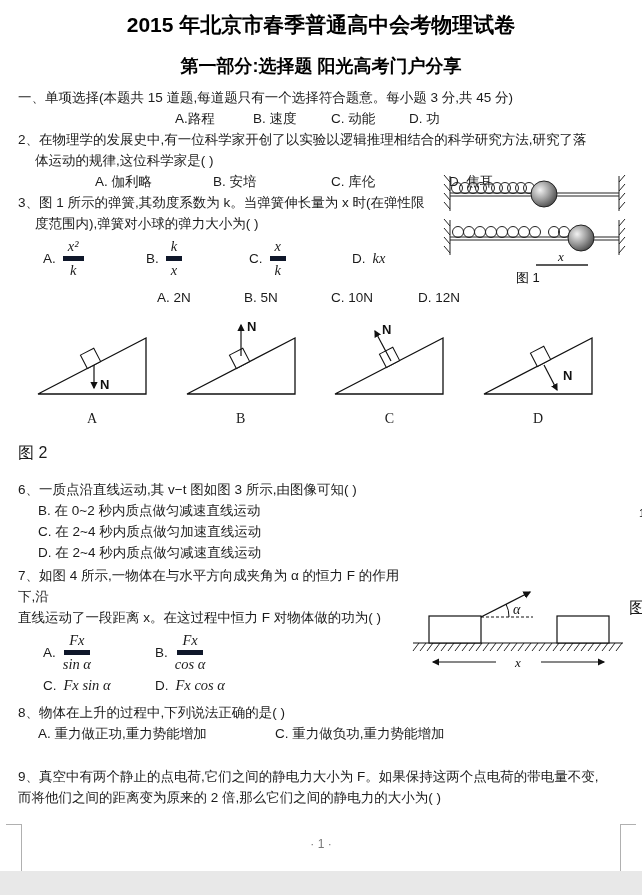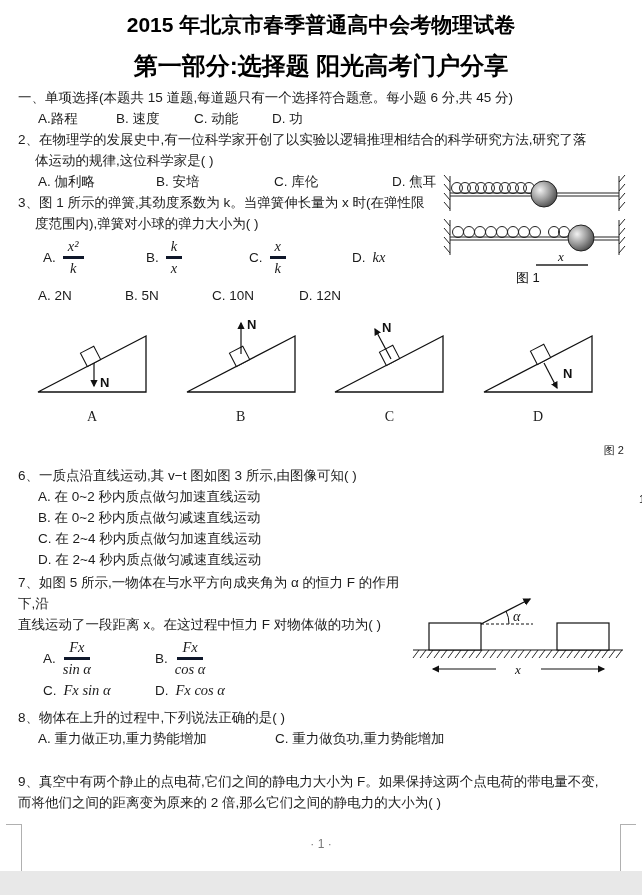--- a/index.html
+++ b/index.html
@@ -4,56 +4,56 @@
 <style>
   html,body{margin:0;padding:0;background:#e8e8e8;}
   .page{
     width:642px;height:871px;box-sizing:border-box;position:relative;
     background:#ffffff;color:#1b1b1b;
     font-family:"Liberation Sans","DejaVu Sans",sans-serif;
     font-size:13.5px;line-height:21px;
     padding:6px 18px 0 18px;overflow:hidden;
   }
   .title{font-size:21px;font-weight:700;text-align:center;margin:4px 0 0;line-height:30px;color:#000;}
-  .subtitle{font-size:24px;font-weight:700;text-align:center;margin:13px 0 0;line-height:26px;color:#000;}
+  .subtitle{font-size:18px;font-weight:700;text-align:center;margin:13px 0 0;line-height:26px;color:#000;}
   .section-header{margin-top:8px;}
   .q{position:relative;}
   .indent{padding-left:17px;}
-  .opts{display:flex;padding-left:20px;}
+  .opts{display:flex;padding-left:20px;justify-content:center;}
   .opts-q1 > span{min-width:78px;}
   .opts-q2 > span{min-width:118px;}
   .opts-q4 > span{min-width:87px;}
   .opts-grid{display:grid;grid-template-columns:237px auto;padding-left:20px;}
   .optline{padding-left:20px;}
   .math{font-family:"Liberation Serif","DejaVu Serif",serif;font-style:italic;font-size:14.5px;}
   .frac{display:inline-flex;flex-direction:column;align-items:center;vertical-align:middle;margin-left:7px;line-height:17px;}
-  .frac .num{border-bottom:3px solid #0f172a;padding:0 5px 1px;font-family:Liberation Serif, serif;}
+  .frac .num{border-bottom:5px solid #0f172a;padding:0 5px 1px;font-family:Liberation Serif, serif;}
   .frac .den{padding-top:1px;}
   .opt-frac{display:inline-flex;align-items:center;min-width:103px;}
   .fracrow{display:flex;padding-left:25px;margin:4px 0 2px;}
   .tri-row{display:flex;justify-content:space-between;padding:6px 26px 0 14px;}
   .tri-item{text-align:center;}
   .tri-label{font-size:14px;line-height:18px;font-family:"Liberation Serif",serif;}
-  .fig-caption{text-align:right;font-size:11px;margin-top:2px;}
+  .fig-caption{text-align:left;font-size:16px;margin-top:2px;}
   .figure-abs{position:absolute;}
   svg text{font-family:"Liberation Sans",sans-serif;fill:#111;}
   svg .it{font-family:"Liberation Serif",serif;font-style:italic;}
   .footer-pagenum{position:absolute;left:0;right:0;bottom:16px;text-align:center;color:#777;font-size:12px;}
   .corner{position:absolute;width:15px;height:46px;border-color:#b0b0b0;border-style:solid;border-width:0;}
   .corner-left{left:6px;bottom:0;border-top-width:1px;border-right-width:1px;}
   .corner-right{right:6px;bottom:0;border-top-width:1px;border-left-width:1px;}
 </style>
 </head>
 <body>
 
 <div class="page">
 
   <div class="title">2015 年北京市春季普通高中会考物理试卷</div>
   <div class="subtitle">第一部分:选择题  阳光高考门户分享</div>
-  <div class="section-header">一、单项选择(本题共 15 道题,每道题只有一个选择符合题意。每小题 6 分,共 45 分)</div>
+  <div class="section-header">一、单项选择(本题共 15 道题,每道题只有一个选择符合题意。每小题 3 分,共 45 分)</div>
 
   <div class="q">
     <div class="opts opts-q1">
       <span>A.路程</span>
       <span>B. 速度</span>
       <span>C. 动能</span>
       <span>D. 功</span>
     </div>
   </div>
 
@@ -235,23 +235,22 @@
           <rect x="-7.5" y="-15" width="15" height="15" transform="translate(66,47) rotate(-27.4)" fill="#fff" stroke="#111"></rect>
           <line x1="66" y1="49" x2="79" y2="74" stroke="#111" stroke-width="1.2" marker-end="url(#arD)"></line>
           <text x="85" y="64" font-size="13" font-weight="bold">N</text>
         </svg>
         <div class="tri-label">D</div>
       </div>
     </div>
     <div class="fig-caption" style="margin-top:14px;">图 2</div>
   </div>
 
-  <div class="q" style="margin-top:4px;padding-right:170px;">
+  <div class="q" style="margin-top:16px;padding-right:170px;">
     <div>6、一质点沿直线运动,其 v−t 图如图 3 所示,由图像可知(   )</div>
-    <div class="optline">A. 在 0~2 秒内质点做匀加速直线运动</div>
     <div class="optline">B. 在 0~2 秒内质点做匀减速直线运动</div>
     <div class="optline">C. 在 2~4 秒内质点做匀加速直线运动</div>
     <div class="optline">D. 在 2~4 秒内质点做匀减速直线运动</div>
 
     <div class="figure-abs" style="top:-2px;right:-160px;width:155px;">
       <svg width="155" height="112" viewBox="0 0 155 112">
         <defs>
           <marker id="arY" markerWidth="8" markerHeight="8" refX="5" refY="3" orient="auto">
               <path d="M0,0 L6,3 L0,6 z" fill="#111"></path>
             </marker>
@@ -267,21 +266,21 @@
         <text x="10" y="40" font-size="11">10</text>
         <text x="19" y="107" font-size="11">0</text>
         <text x="63" y="107" font-size="11">2</text>
         <text x="101" y="107" font-size="11">4</text>
       </svg>
       <div class="fig-caption">图 3</div>
     </div>
   </div>
 
   <div class="q" style="margin-top:2px;">
-    <div style="padding-right:215px;">7、如图 5 所示,一物体在与水平方向成夹角为 α 的恒力 F 的作用下,沿</div>
+    <div style="padding-right:215px;">7、如图 4 所示,一物体在与水平方向成夹角为 α 的恒力 F 的作用下,沿</div>
     <div style="padding-right:230px;">直线运动了一段距离 x。在这过程中恒力 F 对物体做的功为(  )</div>
     <div class="fracrow">
       <span class="opt-frac" style="min-width:112px;">
         <span>A.</span>
         <span class="frac">
             <span class="num math">Fx</span>
             <span class="den math">sin α</span>
           </span>
       </span>
       <span class="opt-frac" style="min-width:112px;">

